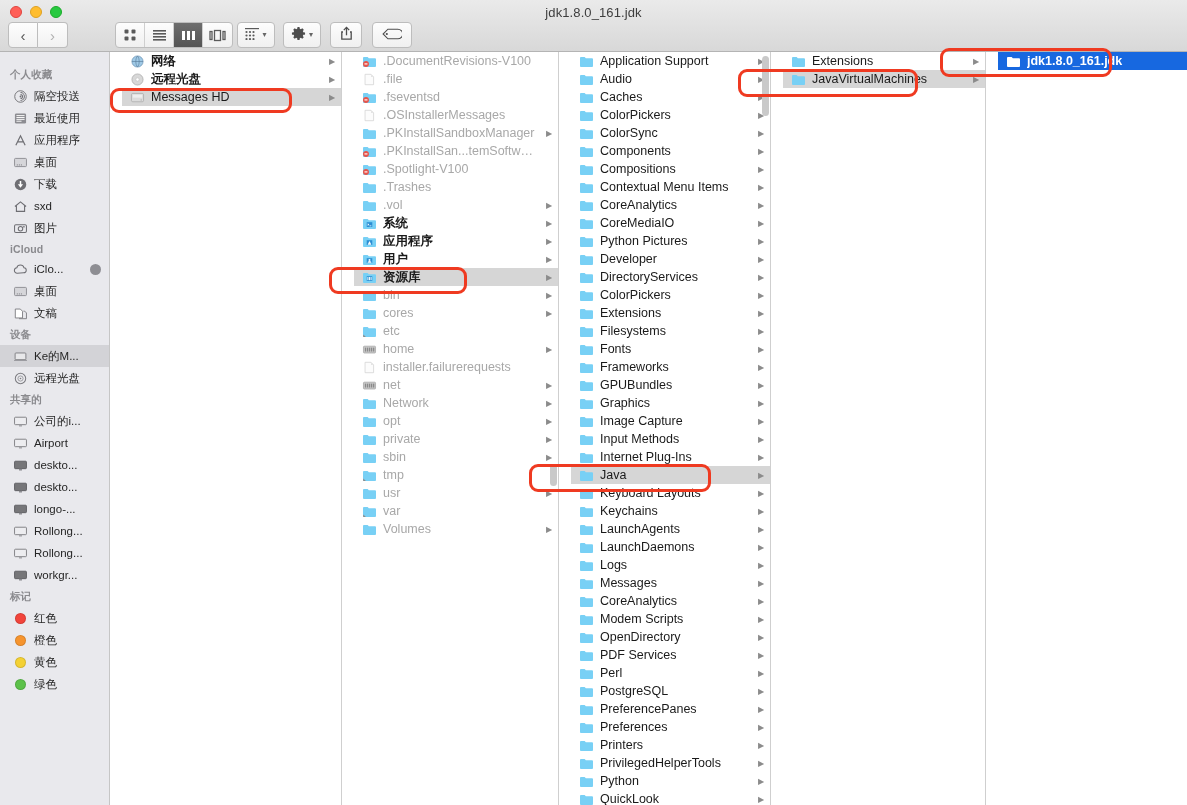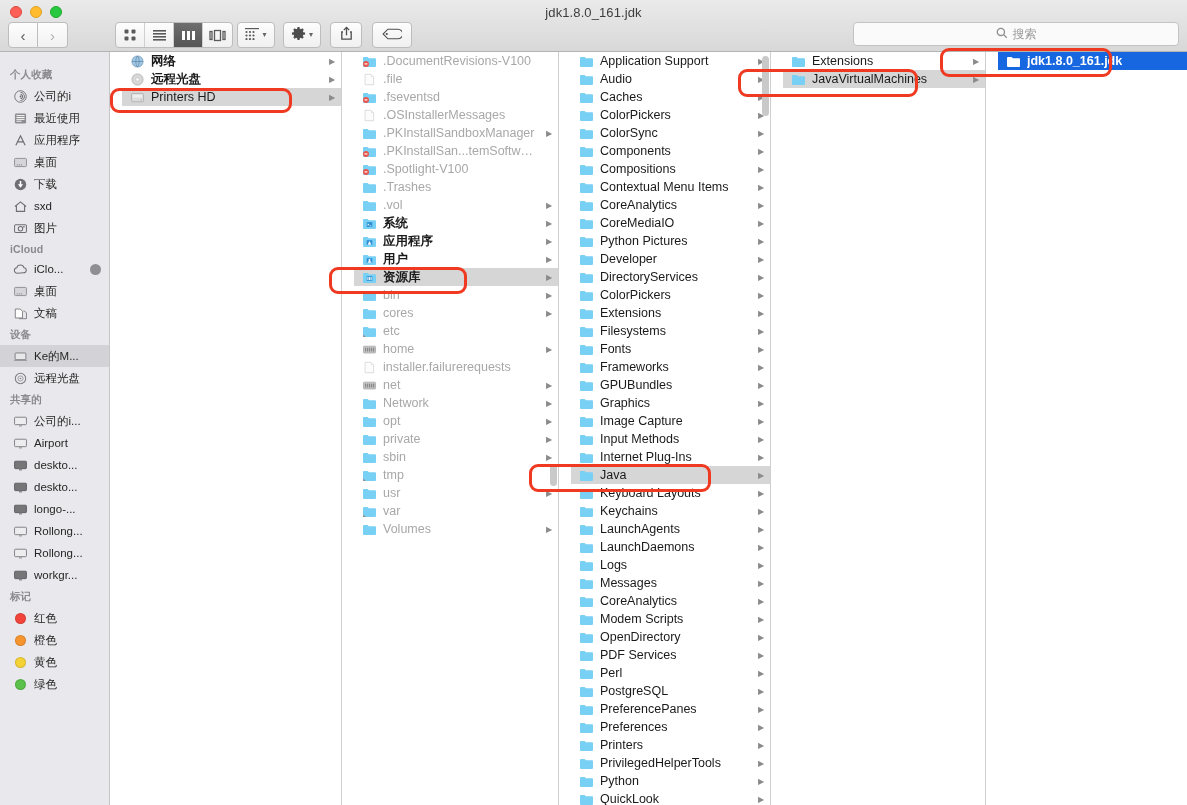--- a/index.html
+++ b/index.html
@@ -243,47 +243,36 @@
         <span>
           <svg width="20" height="12" viewBox="0 0 22 13">
               <g fill="none" stroke="#4d4d4d" stroke-width="1.2">
                 <path d="M6.5 1.2h11a4.3 4.3 0 0 1 0 10.6h-11L1.2 6.5z"></path>
               </g>
               <circle cx="5.3" cy="6.5" r="1.2" fill="#4d4d4d"></circle>
             </svg>
         </span>
       </div>
 
-      <div class="searchbox">
-        <span>
-          <svg width="12" height="12" viewBox="0 0 13 13">
-              <g fill="none" stroke="#8d8d8d" stroke-width="1.4">
-                <circle cx="5.3" cy="5.3" r="3.9"></circle>
-                <path d="M8.3 8.3l3.3 3.3"></path>
-              </g>
-            </svg>
-        </span>
-        <span class="ph">搜索</span>
-      </div>
     </div>
   </div>
 
   <div class="body">
     <div class="sidebar" id="sidebar">
         <div class="sb-head">个人收藏</div>
         <div class="sb-item">
           <span class="sb-ico">
             <svg width="15" height="13" viewBox="0 0 16 14">
               <circle cx="8" cy="7" r="6.2" fill="none" stroke="#6e6e73" stroke-width="1"></circle>
               <path d="M8 11.2a4.2 4.2 0 0 0 0-8.4" fill="none" stroke="#6e6e73" stroke-width="1.1"></path>
               <path d="M8 9.2a2.2 2.2 0 0 0 0-4.4" fill="none" stroke="#6e6e73" stroke-width="1.1"></path>
               <circle cx="8" cy="7" r="1" fill="#6e6e73"></circle>
             </svg>
           </span>
-          <span class="sb-label">公司的i</span>
+          <span class="sb-label">隔空投送</span>
         </div>
         <div class="sb-item">
           <span class="sb-ico">
             <svg width="15" height="13" viewBox="0 0 16 14">
               <rect x="2" y="1.6" width="12" height="10.8" rx="1.4" fill="#8d8d92"></rect>
               <g fill="#fff">
                 <rect x="3.6" y="3.4" width="8.8" height="1"></rect>
                 <rect x="3.6" y="5.4" width="8.8" height="1"></rect>
                 <rect x="3.6" y="7.4" width="8.8" height="1"></rect>
                 <rect x="3.6" y="9.4" width="5.5" height="1"></rect>
@@ -514,21 +503,21 @@
             <span class="arrow">▶</span>
           </div>
           <div class="row sel-grey">
             <span class="fico">
               <svg width="15" height="13" viewBox="0 0 16 14">
                 <rect x="1.5" y="2.6" width="13" height="9" rx="1.4" fill="#dcdcdc" stroke="#a8a8a8" stroke-width=".8"></rect>
                 <rect x="3" y="4" width="10" height="3.2" fill="#eee"></rect>
                 <circle cx="12" cy="9.6" r=".8" fill="#b5b5b5"></circle>
               </svg>
             </span>
-            <span class="fname">Printers HD</span>
+            <span class="fname">Messages HD</span>
             <span class="arrow">▶</span>
           </div>
         </div>
         <div class="col" style="width: 205px;">
           <div class="row dim">
             <span class="fico">
               <svg width="15" height="13" viewBox="0 0 16 14">
                 <path fill="#78d0f5" d="M1 3.2a1 1 0 0 1 1-1h4l1.3 1.4H14a1 1 0 0 1 1 1v7.2a1 1 0 0 1-1 1H2a1 1 0 0 1-1-1z"></path>
                 <circle cx="4.2" cy="9.6" r="3.2" fill="#e8544a"></circle>
                 <rect x="2.6" y="9" width="3.2" height="1.2" fill="#fff"></rect>

